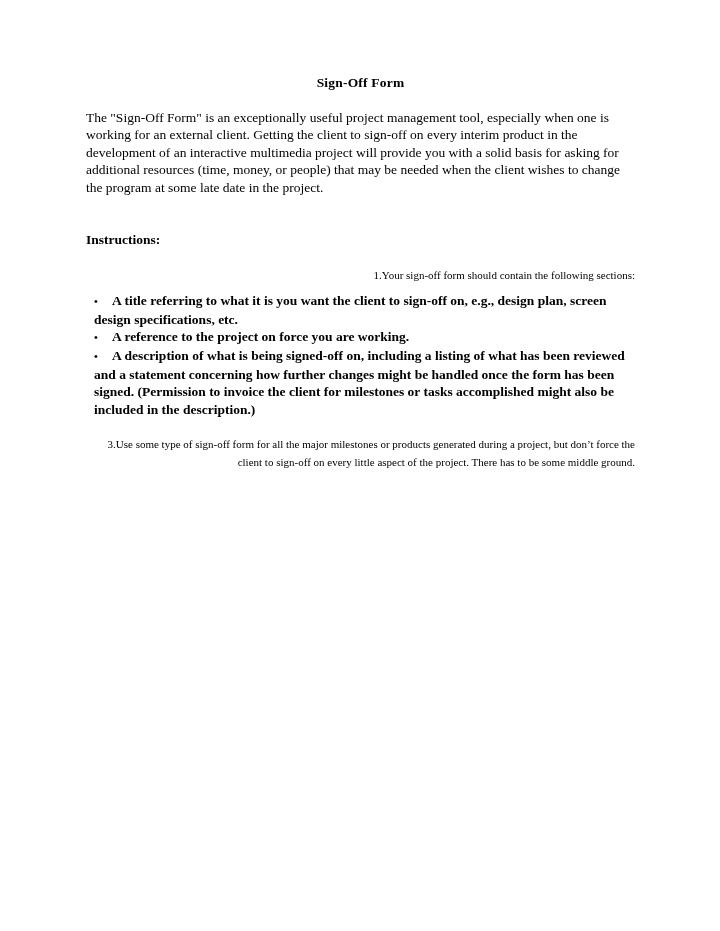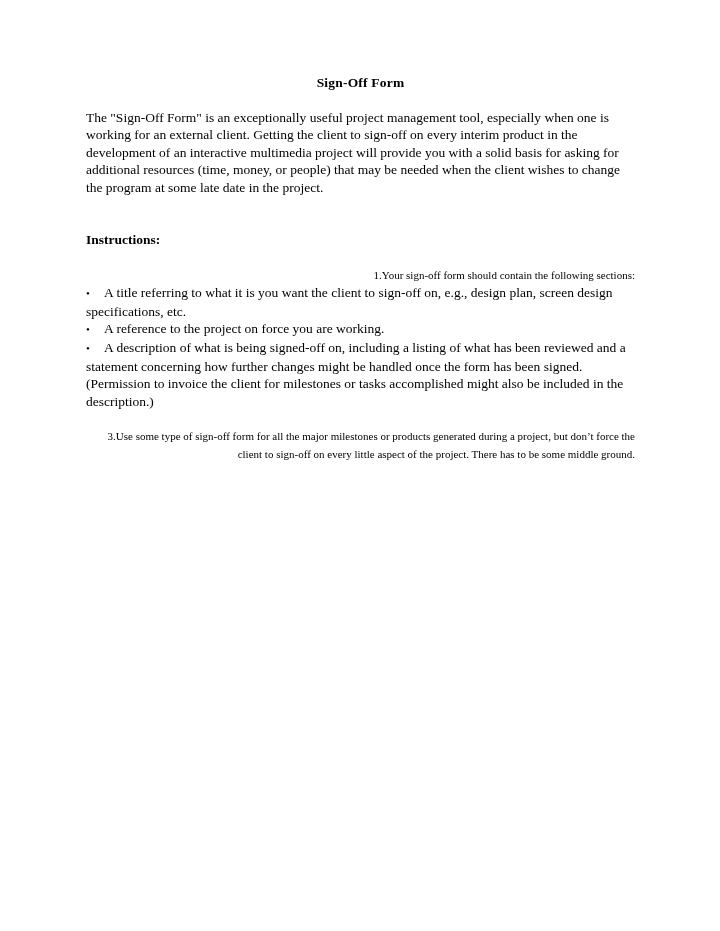--- a/index.html
+++ b/index.html
@@ -71,23 +71,24 @@
   .numbered-item .marker {
     display: inline-block;
     width: 18px;
   }
 
   .spaced-item {
     margin-top: 17.6px;
   }
 
   .bullet-list {
-    margin: 0;
+    margin: 8px;
     padding: 0;
     list-style: none;
+    font-weight: bold;
   }
 
   .bullet-item {
     font-size: 13.5px;
     line-height: 17.6px;
     margin: 0;
     padding: 0;
     text-align: left;
   }
 

